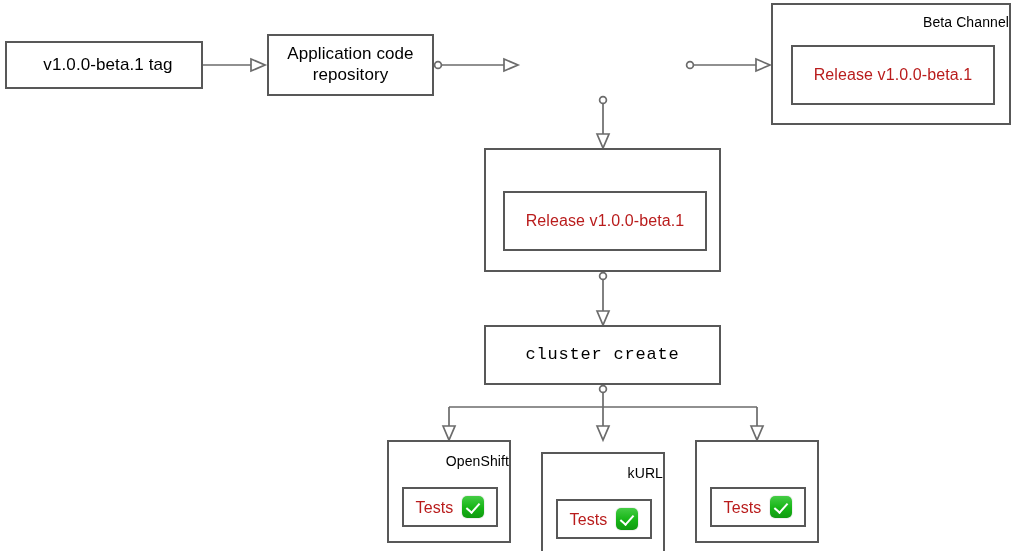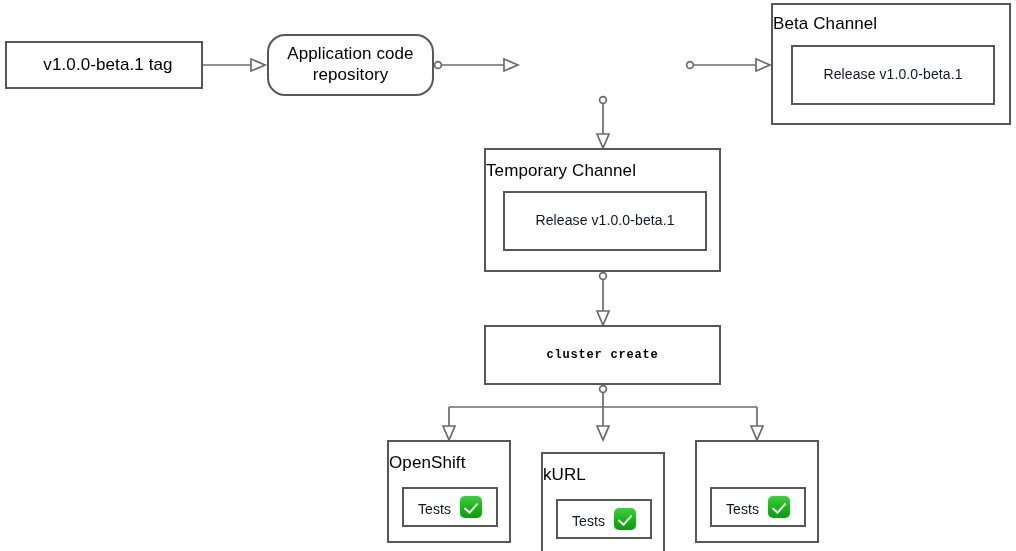--- a/index.html
+++ b/index.html
@@ -32,40 +32,40 @@
     line-height: 1.22;
     letter-spacing: 0.1px;
   }
   .node.container {
     display: block;
   }
   .container-title {
     position: absolute;
     left: 0;
     right: 0;
-    text-align: left;
-    font-size: 17px;
+    text-align: right;
+    font-size: 14px;
     color: #000000;
   }
   .inner-node {
     position: absolute;
     box-sizing: border-box;
     border: 2px solid #585858;
     background: #ffffff;
     display: flex;
     align-items: center;
     justify-content: center;
     text-align: center;
-    font-size: 14px;
-    color: #0f172a;
+    font-size: 16px;
+    color: #b91c1c;
   }
   .mono-node {
     font-family: "Liberation Mono", "DejaVu Sans Mono", monospace;
-    font-weight: bold;
-    font-size: 12px;
+    font-weight: normal;
+    font-size: 17px;
     letter-spacing: 0.8px;
   }
   .test-row {
     display: flex;
     align-items: flex-end;
     justify-content: center;
     gap: 9px;
   }
   .check-badge {
     display: inline-block;
@@ -146,34 +146,33 @@
     <line class="edge-line" x1="757" y1="407" x2="757" y2="436"></line>
     <polygon class="edge-arrow" points="443,426 449,440 455,426"></polygon>
     <polygon class="edge-arrow" points="597,426 603,440 609,426"></polygon>
     <polygon class="edge-arrow" points="751,426 757,440 763,426"></polygon>
   </svg>
 
   <div class="node" style="left:5px; top:41px; width:198px; height:48px;padding-left:8px;">
     <span>v1.0.0-beta.1 tag</span>
   </div>
 
-  <div class="node" style="left:267px; top:34px; width:167px; height:62px; padding:16px 12px;border-radius:18px;">
+  <div class="node" style="left:267px; top:34px; width:167px; height:62px; padding:16px 12px;">
     <span>Application code repository</span>
   </div>
 
 
   <div class="node container" style="left:771px; top:3px; width:240px; height:122px;">
     <div class="container-title" style="top:9px;">Beta Channel</div>
     <div class="inner-node" style="left:18px; top:40px; width:204px; height:60px;">
       <span>Release v1.0.0-beta.1</span>
     </div>
   </div>
 
   <div class="node container" style="left:484px; top:148px; width:237px; height:124px;">
-    <div class="container-title" style="top:11px;">Temporary Channel</div>
     <div class="inner-node" style="left:17px; top:41px; width:204px; height:60px;">
       <span>Release v1.0.0-beta.1</span>
     </div>
   </div>
 
   <div class="node mono-node" style="left:484px; top:325px; width:237px; height:60px;">
     <span>cluster create</span>
   </div>
 
   <div class="node container" style="left:387px; top:440px; width:124px; height:103px;">

